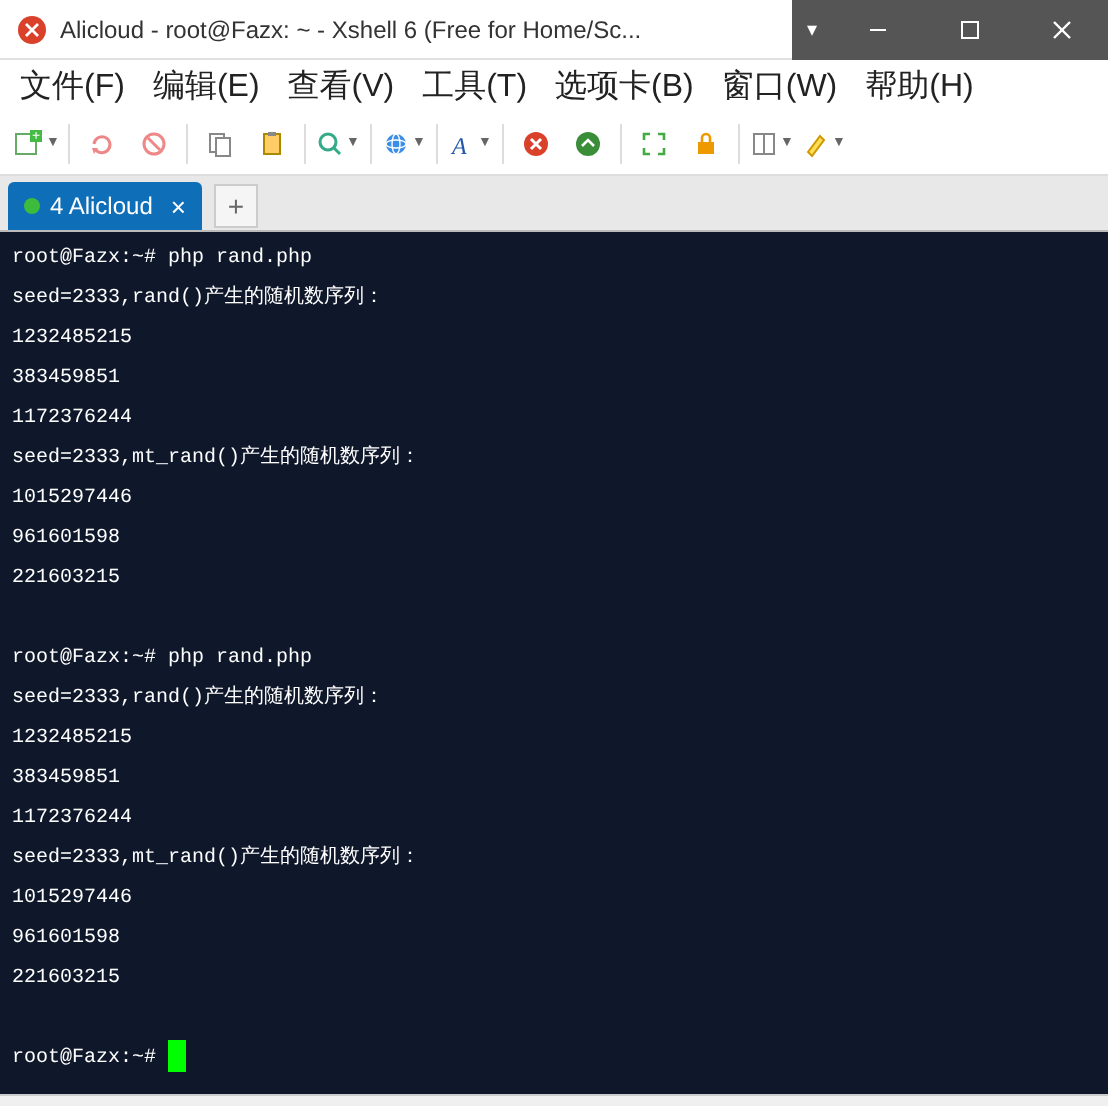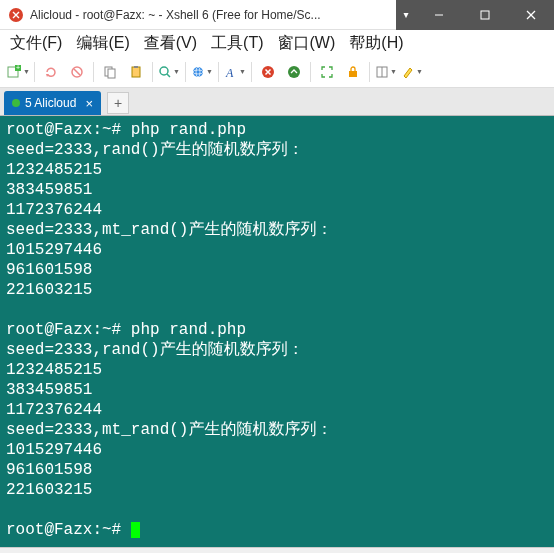--- a/index.html
+++ b/index.html
@@ -21,21 +21,21 @@
   .tb-btn { width: 24px; height: 24px; display: flex; align-items: center; justify-content: center; position: relative; }
   .tb-sep { width: 1px; height: 20px; background: #ddd; margin: 0 2px; }
   .drop-arrow { font-size: 7px; color: #666; margin-left: 1px; }
 
   .tabbar { height: 28px; background: #e8e8e8; display: flex; align-items: flex-end; padding-left: 4px; border-bottom: 1px solid #bbb; }
   .tab { height: 24px; background: #0e6eb8; color: #fff; border-radius: 3px 3px 0 0; padding: 0 8px; display: flex; align-items: center; font-size: 12px; gap: 5px; }
   .tab .dot { width: 8px; height: 8px; background: #3dbb3d; border-radius: 50%; }
   .tab .x { font-size: 13px; margin-left: 4px; }
   .tab-add { width: 22px; height: 22px; border: 1px solid #ccc; background: #f5f5f5; display: flex; align-items: center; justify-content: center; margin-left: 6px; font-size: 14px; color: #666; margin-bottom:1px; }
 
-  .terminal { background: #0f766e; color: #fff; font-family: "Consolas", "Courier New", monospace; font-size: 16px; line-height: 20px; padding: 4px 6px; height: calc(553px - 30px - 26px - 32px - 28px - 6px); overflow: hidden; white-space: pre; position:relative; }
+  .terminal { background: #0f172a; color: #fff; font-family: "Consolas", "Courier New", monospace; font-size: 10px; line-height: 20px; padding: 4px 6px; height: calc(553px - 30px - 26px - 32px - 28px - 6px); overflow: hidden; white-space: pre; position:relative; }
   .cursor { display: inline-block; width: 9px; height: 16px; background: #00ff00; vertical-align: middle; }
   .blank { height: 20px; }
   .statusbar { height:6px; background:#f0f0f0; border-top:1px solid #ccc; }
 </style>
 </head>
 <body>
 
 <div class="titlebar">
   <span class="icon">
     <svg viewBox="0 0 16 16" width="16" height="16">
@@ -63,20 +63,21 @@
         </svg>
     </div>
   </div>
 </div>
 
 <div class="menubar">
   <span class="menu-item">文件(F)</span>
   <span class="menu-item">编辑(E)</span>
   <span class="menu-item">查看(V)</span>
   <span class="menu-item">工具(T)</span>
+  <span class="menu-item">选项卡(B)</span>
   <span class="menu-item">窗口(W)</span>
   <span class="menu-item">帮助(H)</span>
 </div>
 
 <div class="toolbar">
   <div class="tb-btn">
       <svg width="16" height="16">
         <rect x="2" y="3" width="10" height="10" fill="#fff" stroke="#6a6"></rect>
         <rect x="9" y="1" width="6" height="6" fill="#4b4"></rect>
         <text x="12" y="6" font-size="7" fill="#fff" text-anchor="middle">+</text>
@@ -170,21 +171,21 @@
       <svg width="14" height="14">
         <path d="M3 11 L9 3 L11 5 L5 13 Z" fill="#fd5" stroke="#c90"></path>
       </svg>
       <span class="drop-arrow">▼</span>
     </div>
 </div>
 
 <div class="tabbar">
   <div class="tab">
     <span class="dot"></span>
-    <span>5 Alicloud</span>
+    <span>4 Alicloud</span>
     <span class="x">×</span>
   </div>
   <div class="tab-add">+</div>
 </div>
 
 <div class="terminal" id="terminal"><div>root@Fazx:~# php rand.php</div><div>seed=2333,rand()产生的随机数序列：</div><div>1232485215</div><div>383459851</div><div>1172376244</div><div>seed=2333,mt_rand()产生的随机数序列：</div><div>1015297446</div><div>961601598</div><div>221603215</div><div class="blank"></div><div>root@Fazx:~# php rand.php</div><div>seed=2333,rand()产生的随机数序列：</div><div>1232485215</div><div>383459851</div><div>1172376244</div><div>seed=2333,mt_rand()产生的随机数序列：</div><div>1015297446</div><div>961601598</div><div>221603215</div><div class="blank"></div><div><span class="host">root@Fazx:~# </span><span class="cursor"></span></div></div>
 
 <div class="statusbar"></div>
 
 </body></html>

